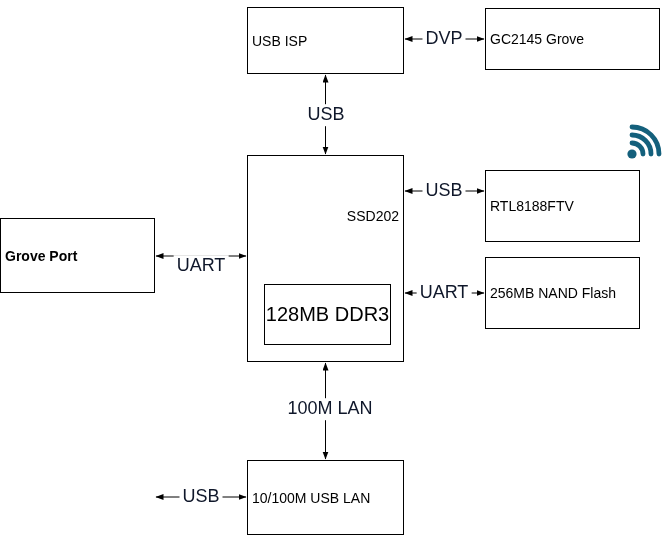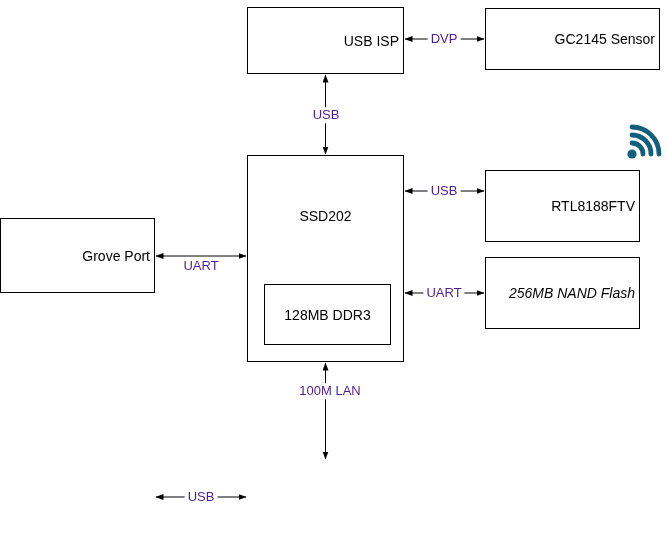--- a/index.html
+++ b/index.html
@@ -15,58 +15,58 @@
     background: #ffffff;
     overflow: hidden;
   }
   .node {
     position: absolute;
     box-sizing: border-box;
     border: 1px solid #000000;
     background: #ffffff;
     display: flex;
     align-items: center;
-    justify-content: flex-end;
+    justify-content: flex-start;
     font-size: 14px;
     color: #000000;
     text-align: center;
   }
   .node-label {
     padding: 0 4px;
     white-space: nowrap;
   }
   
-  .node.ssd202 { justify-content: center; align-items: flex-start; }
+  .node.ssd202 { justify-content: flex-end; align-items: flex-start; }
   .node.ssd202 > .node-label { margin-top: 52px; }
   .inner-node {
     position: absolute;
     box-sizing: border-box;
     border: 1px solid #000000;
     background: #ffffff;
     display: flex;
     align-items: center;
     justify-content: center;
-    font-size: 14px;
+    font-size: 20px;
     color: #000000;
   }
   .edges-layer {
     position: absolute;
     left: 0;
     top: 0;
     width: 667px;
     height: 539px;
     pointer-events: none;
   }
   .edge-label {
     position: absolute;
     transform: translate(-50%, -50%);
     background: #ffffff;
     padding: 0 3px;
-    font-size: 13px;
-    color: #4c1d95;
+    font-size: 18px;
+    color: #0f172a;
     white-space: nowrap;
     line-height: 1.2;
   }
   .wifi-icon {
     position: absolute;
     left: 622px;
     top: 116px;
     width: 48px;
     height: 48px;
   }
@@ -89,50 +89,53 @@
     <line x1="156" y1="256" x2="246" y2="256" stroke="#000" stroke-width="1" marker-start="url(#ah)" marker-end="url(#ah)"></line>
     <line x1="325.5" y1="363" x2="325.5" y2="459" stroke="#000" stroke-width="1" marker-start="url(#ah)" marker-end="url(#ah)"></line>
     <line x1="156" y1="497" x2="246" y2="497" stroke="#000" stroke-width="1" marker-start="url(#ah)" marker-end="url(#ah)"></line>
   </svg>
 
   <div class="node" style="left:247px; top:7px; width:157px; height:67px;">
     <span class="node-label">USB ISP</span>
   </div>
 
   <div class="node" style="left:485px; top:8px; width:175px; height:62px;">
-    <span class="node-label">GC2145 Sensor</span>
+    <span class="node-label">GC2145 Grove</span>
   </div>
 
   <div class="node ssd202" style="left:247px; top:155px; width:157px; height:207px;">
     <span class="node-label">SSD202</span>
     <div class="inner-node" style="left:16px; top:128px; width:127px; height:61px;">
       <span class="node-label">128MB DDR3</span>
     </div>
   </div>
 
   <div class="node" style="left:485px; top:170px; width:155px; height:72px;">
     <span class="node-label">RTL8188FTV</span>
   </div>
 
-  <div class="node" style="left:485px; top:257px; width:155px; height:72px;font-style:italic;">
+  <div class="node" style="left:485px; top:257px; width:155px; height:72px;">
     <span class="node-label">256MB NAND Flash</span>
   </div>
 
-  <div class="node" style="left:0px; top:218px; width:155px; height:75px;">
+  <div class="node" style="left:0px; top:218px; width:155px; height:75px;font-weight:bold;">
     <span class="node-label">Grove Port</span>
   </div>
 
+  <div class="node" style="left:247px; top:460px; width:157px; height:75px;">
+    <span class="node-label">10/100M USB LAN</span>
+  </div>
 
 
   <span class="edge-label" style="left:444px; top:39px;">DVP</span>
   <span class="edge-label" style="left:326px; top:115px;">USB</span>
   <span class="edge-label" style="left:444px; top:191px;">USB</span>
   <span class="edge-label" style="left:444px; top:293px;">UART</span>
   <span class="edge-label" style="left:201px; top:266px;">UART</span>
-  <span class="edge-label" style="left:330px; top:391px;">100M LAN</span>
+  <span class="edge-label" style="left:330px; top:409px;">100M LAN</span>
   <span class="edge-label" style="left:201px; top:497px;">USB</span>
 
   <svg class="wifi-icon" viewBox="0 0 24 24" xmlns="http://www.w3.org/2000/svg">
     <g fill="none" stroke-linecap="round" stroke-width="2.4">
       <path d="M 5 13.5 A 5.5 5.5 0 0 1 10.5 19" stroke="#14607c"></path>
       <path d="M 5 9.5  A 9.5 9.5 0 0 1 14.5 19" stroke="#14607c"></path>
       <path d="M 5 5.5  A 13.5 13.5 0 0 1 18.5 19" stroke="#14607c"></path>
     </g>
     <circle cx="5" cy="19" r="2.3" fill="#14607c"></circle>
   </svg>

